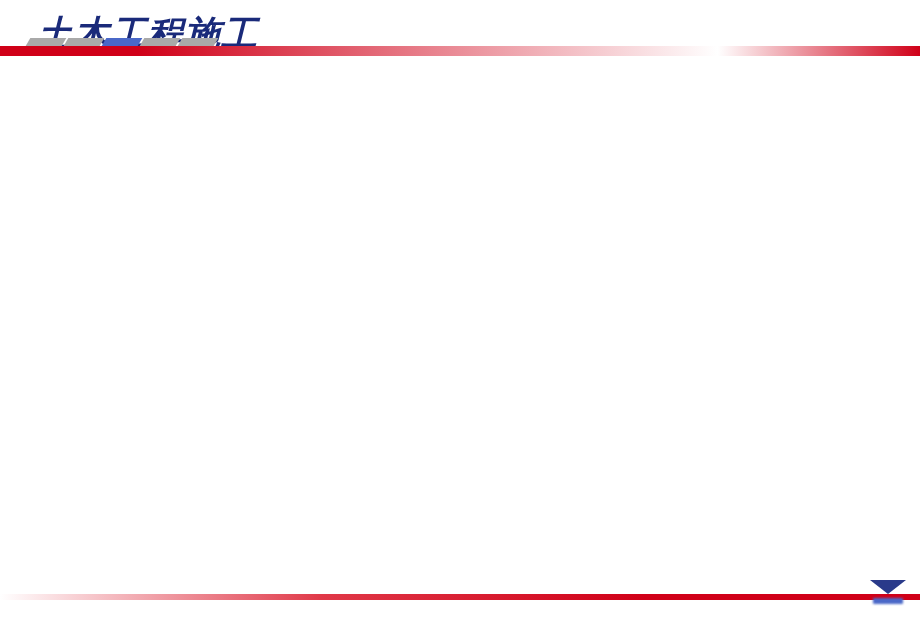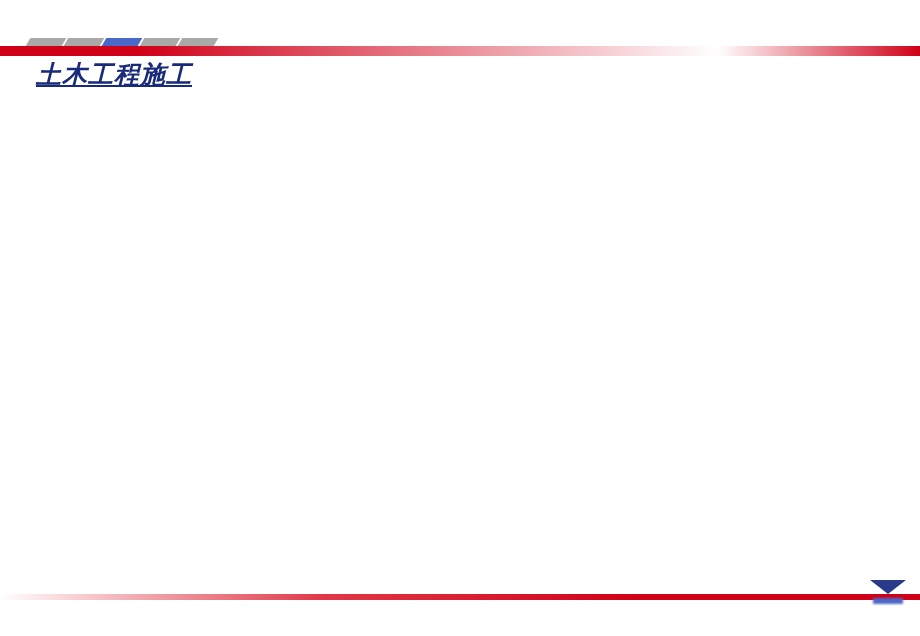--- a/index.html
+++ b/index.html
@@ -12,28 +12,27 @@
     overflow: hidden;
   }
   .header {
     position: relative;
     height: 56px;
   }
   .title {
     position: absolute;
     left: 36px;
     top: 10px;
-    font-size: 25px;
+    font-size: 36px;
     font-weight: bold;
     font-style: italic;
     color: #1a2a7a;
     text-decoration: underline;
     text-underline-offset: 2px;
     letter-spacing: 1px;
-    margin-top: 48px;
   }
   .parallelograms {
     position: absolute;
     left: 28px;
     top: 38px;
     display: flex;
     gap: 0;
   }
   .para {
     width: 36px;

